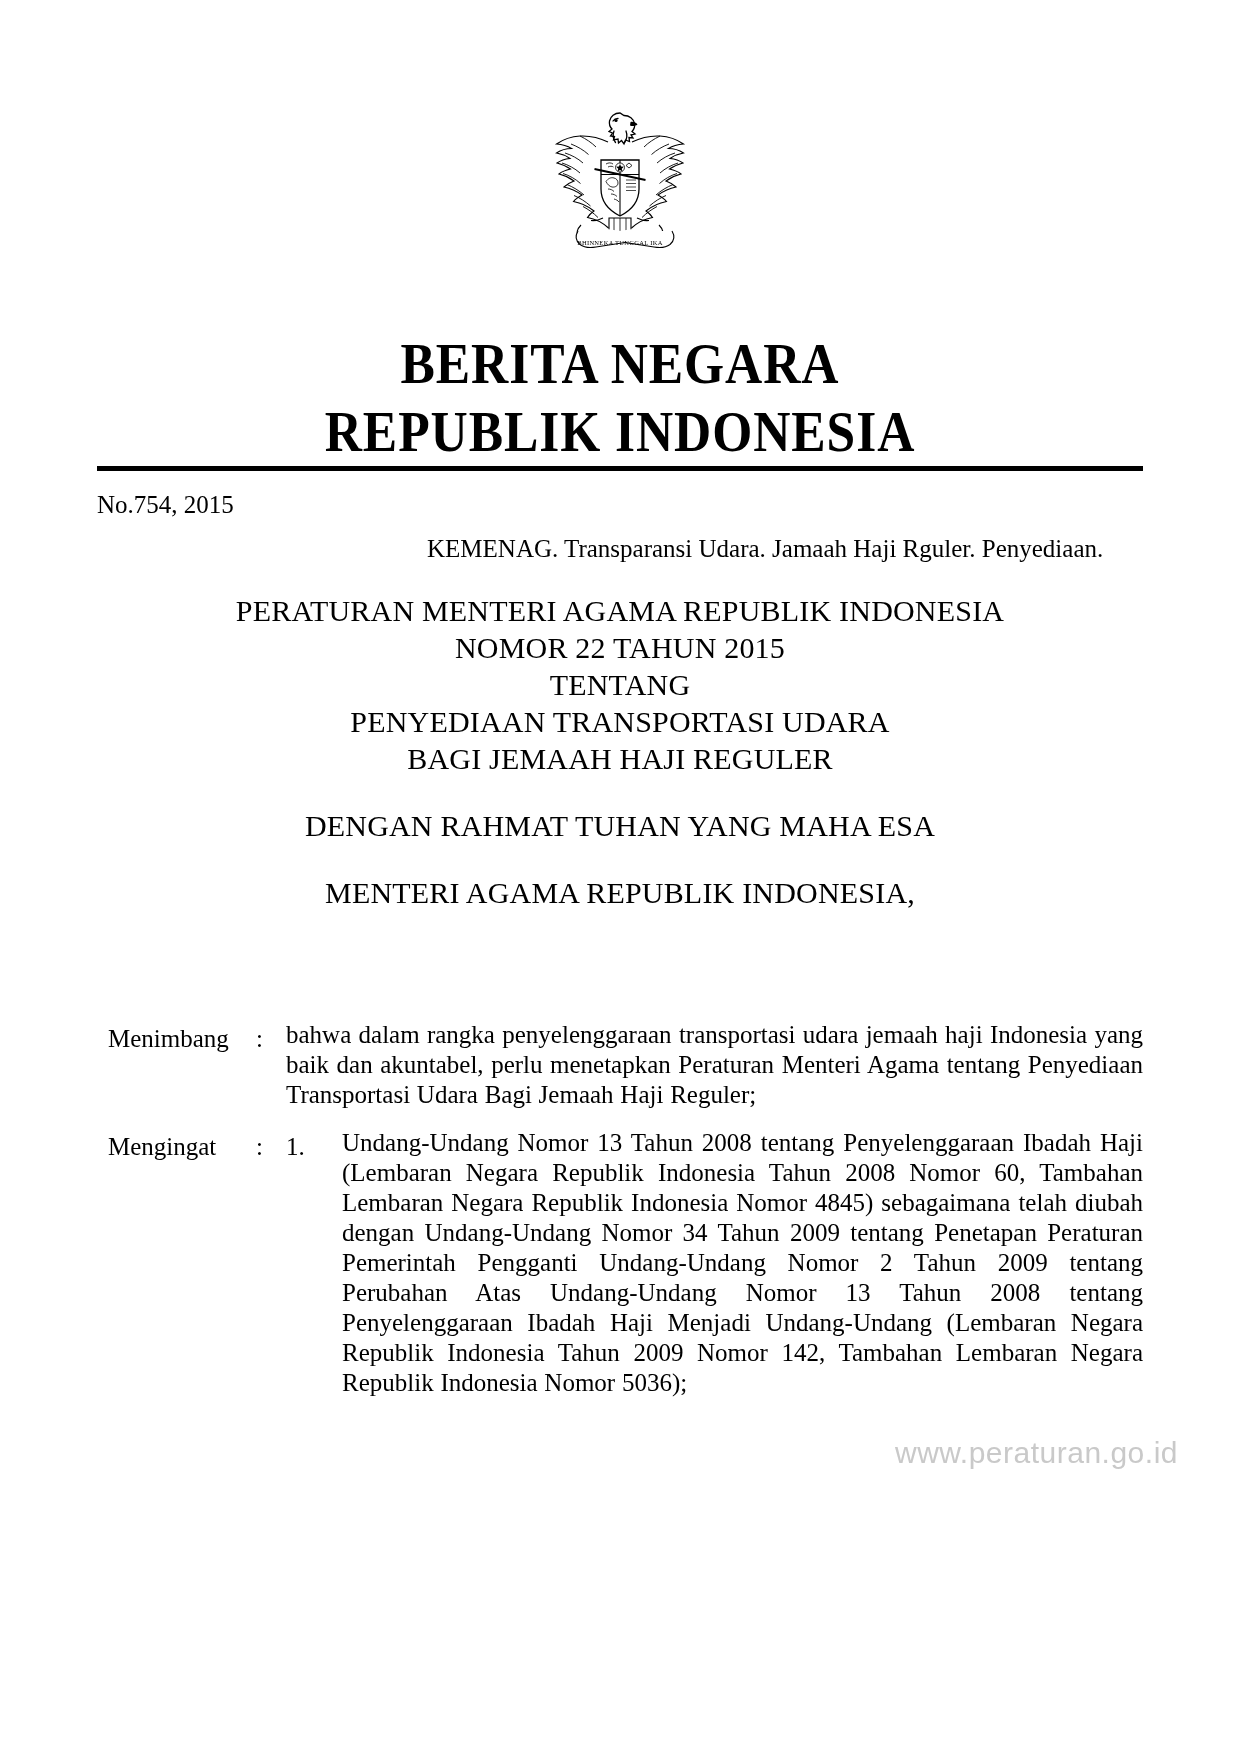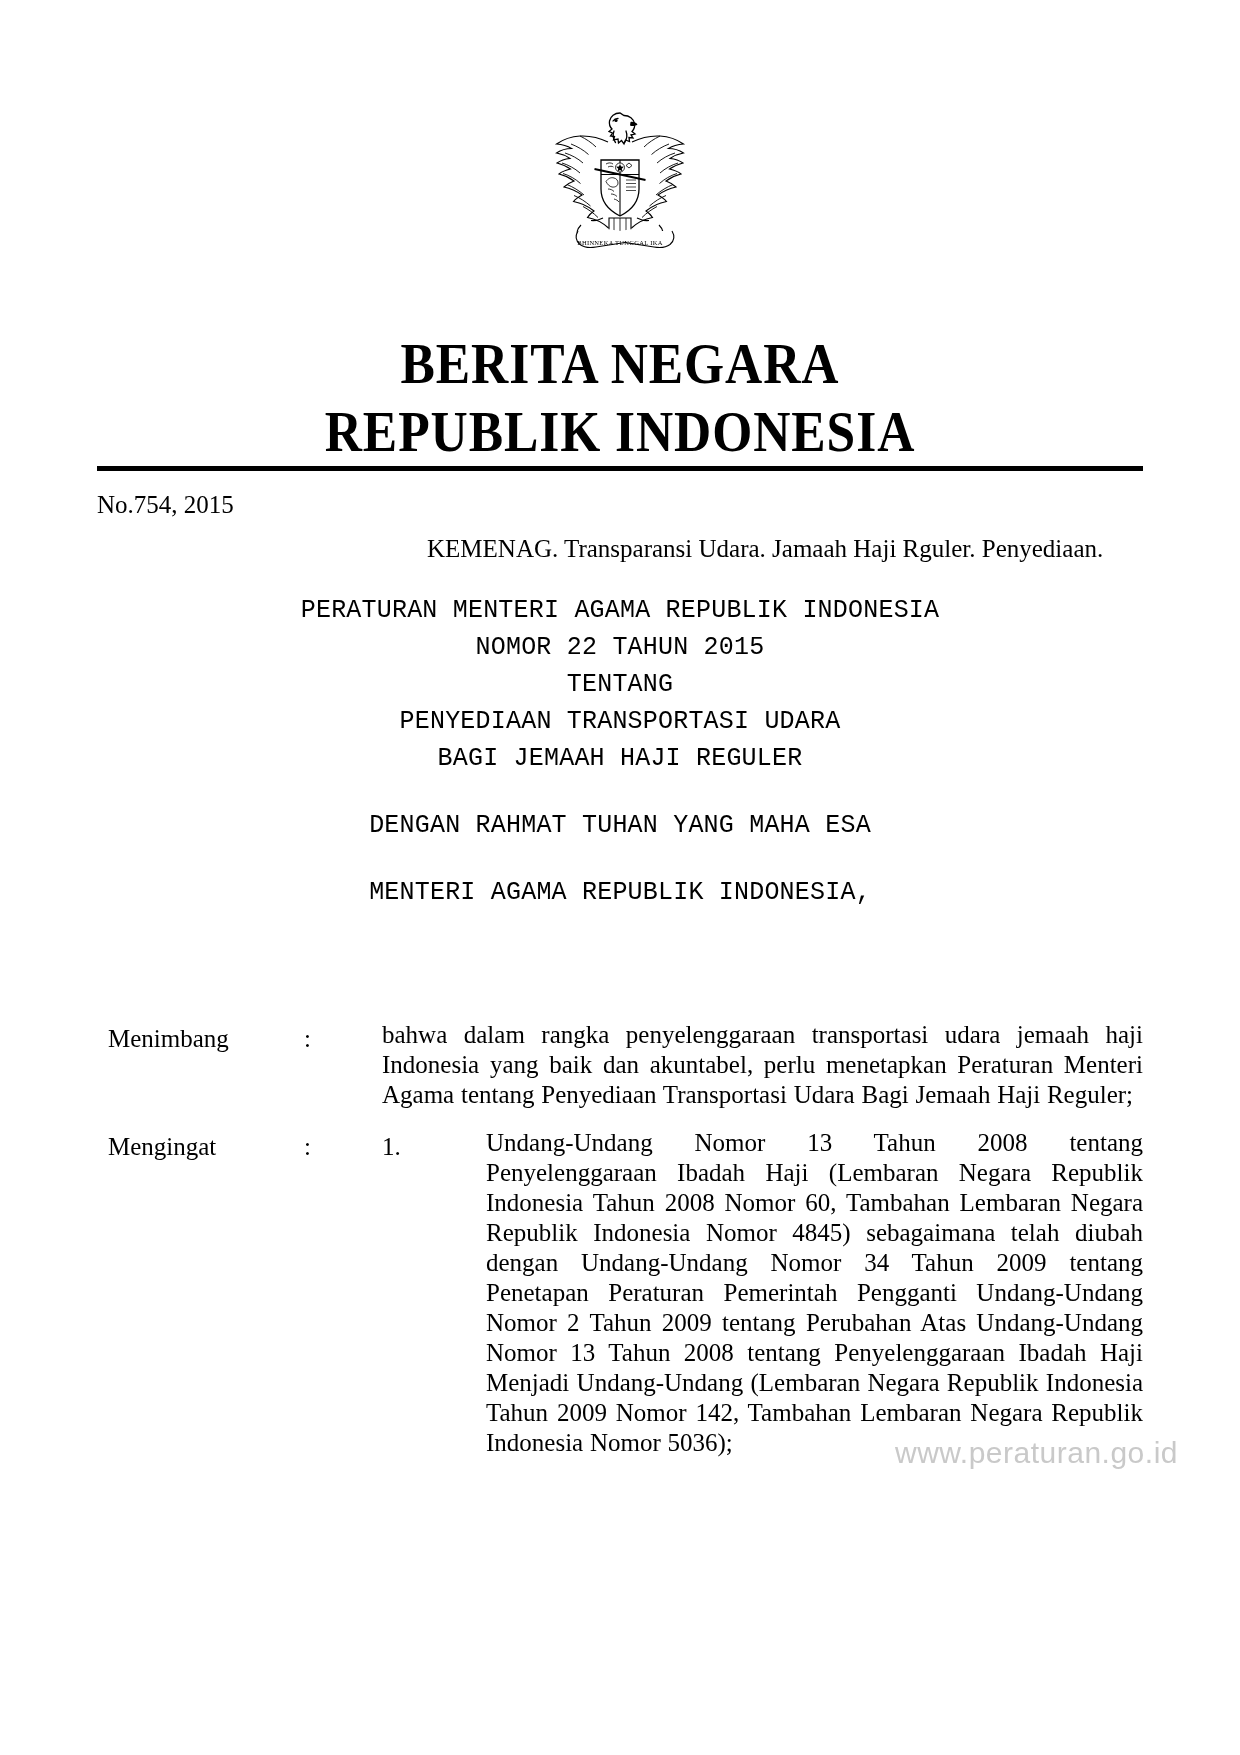--- a/index.html
+++ b/index.html
@@ -90,40 +90,38 @@
 
   
   .title-block {
     position: absolute;
     top: 592px;
     left: 110px;
     width: 1020px;
     text-align: center;
   }
   .title-line {
-    font-size: 25px;
+    font-size: 30px;
     line-height: 37px;
     letter-spacing: 0.2px;
     white-space: nowrap;
-    font-family: Liberation Mono, monospace;
   }
   .gap-md { height: 30px; }
 
   
   .clauses {
     position: absolute;
     top: 1020px;
     left: 108px;
     width: 1035px;
   }
   .clause {
     display: flex;
     align-items: flex-start;
     margin-bottom: 18px;
-    gap: 48px;
   }
   .clause-label {
     flex: 0 0 148px;
     width: 148px;
     font-size: 25px;
     line-height: 38px;
     white-space: nowrap;
   }
   .clause-colon {
     flex: 0 0 30px;

